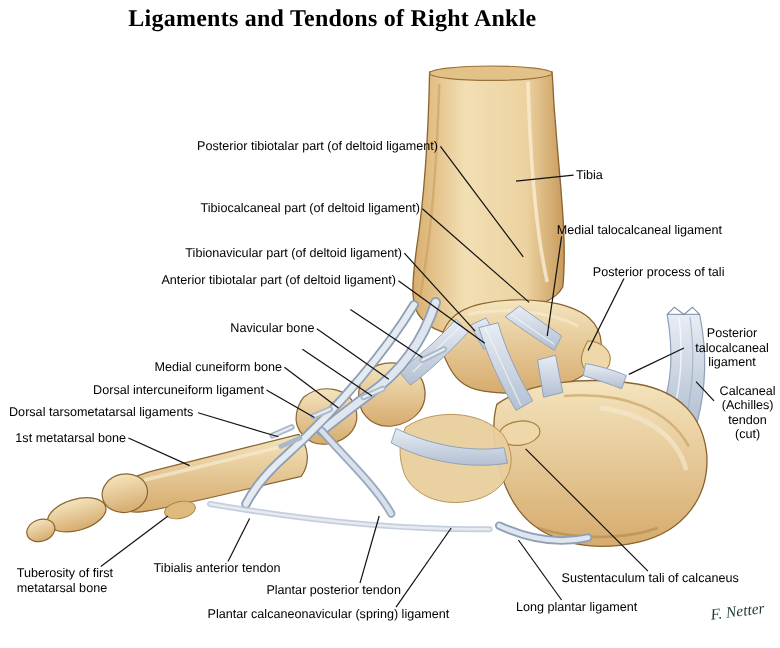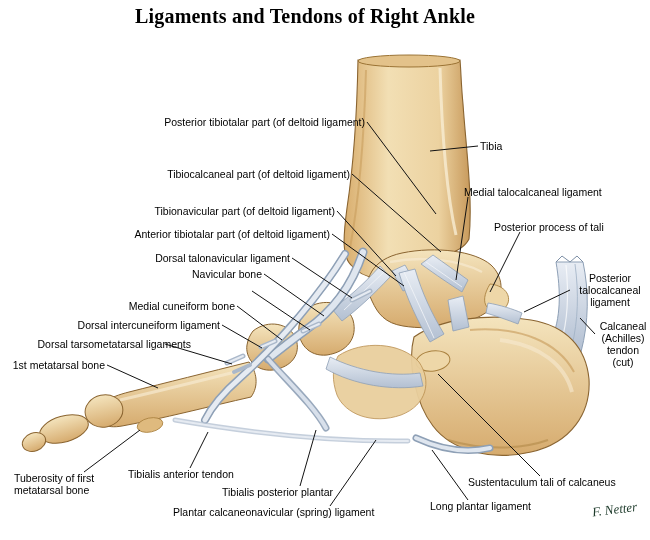--- a/index.html
+++ b/index.html
@@ -2,21 +2,21 @@
 <html><head>
 <meta charset="utf-8">
 <style>
   html,body{margin:0;padding:0;background:#fff;}
   #canvas{
     position:relative;width:650px;height:540px;overflow:hidden;background:#fff;
     font-family:"Liberation Sans","DejaVu Sans",sans-serif;
   }
   #fig-title{
     position:absolute;top:4px;left:0;width:554px;text-align:center;margin:0;
-    font:bold 20px/24px "Liberation Serif","DejaVu Serif",serif;color:#000;letter-spacing:.2px;padding-left:28px;
+    font:bold 20px/24px "Liberation Serif","DejaVu Serif",serif;color:#000;letter-spacing:.2px;
   }
   #fig-subtitle{
     position:absolute;top:30px;left:0;width:650px;text-align:center;margin:0;
     font:16px/20px "Liberation Serif","DejaVu Serif",serif;color:#000;font-weight:normal;
   }
   svg.art{position:absolute;top:0;left:0;}
   .label{
     position:absolute;font:10.5px/12px "Liberation Sans","DejaVu Sans",sans-serif;
     color:#000;white-space:nowrap;
   }
@@ -187,30 +187,29 @@
       <line x1="595" y1="334" x2="580" y2="318"></line>
       <line x1="540" y1="476" x2="438" y2="374"></line>
       <line x1="468" y1="500" x2="432" y2="450"></line>
     </g>
   </svg>
 
   <div class="label l-left" style="top:116px;right:285px">Posterior tibiotalar part (of deltoid ligament)</div>
   <div class="label l-left" style="top:168px;right:300px">Tibiocalcaneal part (of deltoid ligament)</div>
   <div class="label l-left" style="top:205px;right:315px">Tibionavicular part (of deltoid ligament)</div>
   <div class="label l-left" style="top:228px;right:320px">Anterior tibiotalar part (of deltoid ligament)</div>
-  <div class="label l-left" style="top:252px;right:360px">Dorsal talonavicular ligament</div>
   <div class="label l-left" style="top:268px;right:388px">Navicular bone</div>
   <div class="label l-left" style="top:300px;right:415px">Medial cuneiform bone</div>
   <div class="label l-left" style="top:319px;right:430px">Dorsal intercuneiform ligament</div>
-  <div class="label l-left" style="top:338px;right:459px">Dorsal tarsometatarsal ligaments</div>
+  <div class="label l-left" style="top:338px;right:489px">Dorsal tarsometatarsal ligaments</div>
   <div class="label l-left" style="top:359px;right:545px">1st metatarsal bone</div>
 
   <div class="label wrap" style="top:472px;left:14px;width:96px">Tuberosity of first metatarsal bone</div>
   <div class="label" style="top:468px;left:128px">Tibialis anterior tendon</div>
-  <div class="label" style="top:486px;left:222px">Tibialis posterior plantar</div>
+  <div class="label" style="top:486px;left:222px">Plantar posterior tendon</div>
   <div class="label" style="top:506px;left:173px">Plantar calcaneonavicular (spring) ligament</div>
 
   <div class="label l-right" style="top:140px;left:480px">Tibia</div>
   <div class="label l-right" style="top:186px;left:464px">Medial talocalcaneal ligament</div>
   <div class="label l-right" style="top:221px;left:494px">Posterior process of tali</div>
   <div class="label l-right wrap" style="top:272px;left:572px;width:76px">Posterior talocalcaneal ligament</div>
   <div class="label l-right wrap" style="top:320px;left:597px;width:52px">Calcaneal (Achilles) tendon (cut)</div>
   <div class="label l-right" style="top:476px;left:468px">Sustentaculum tali of calcaneus</div>
   <div class="label l-right" style="top:500px;left:430px">Long plantar ligament</div>
 

